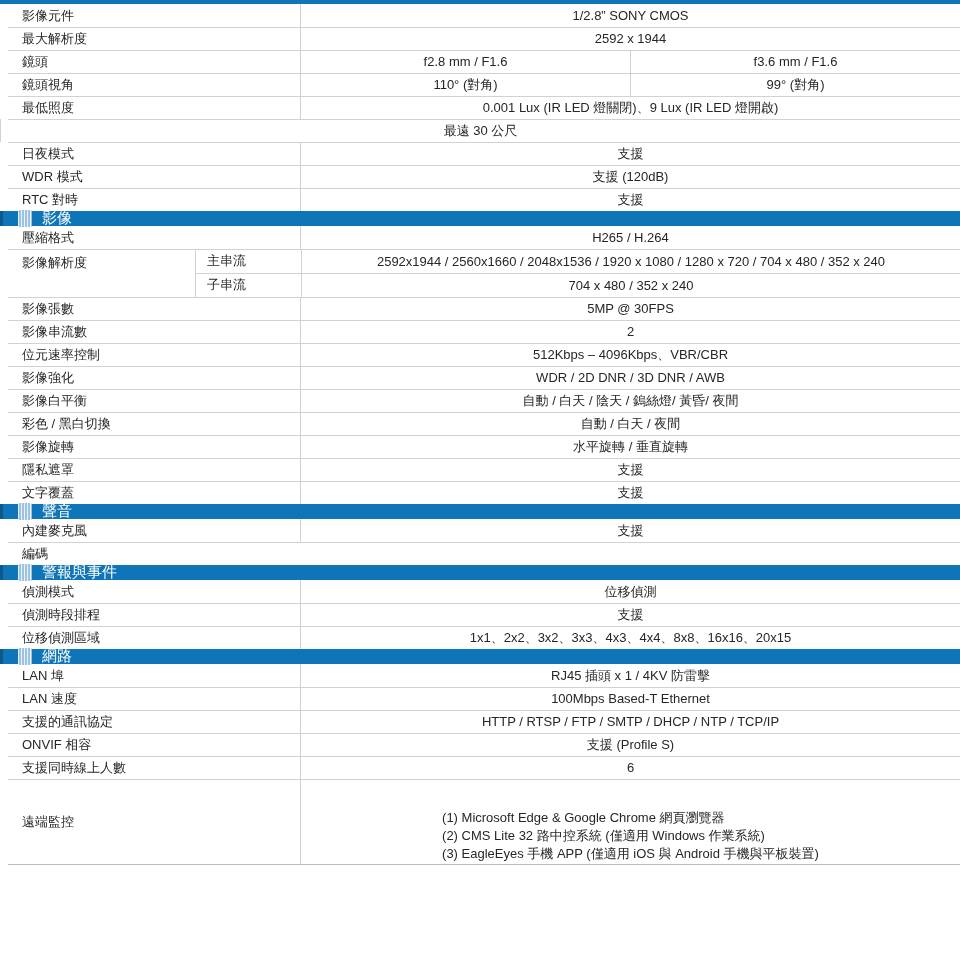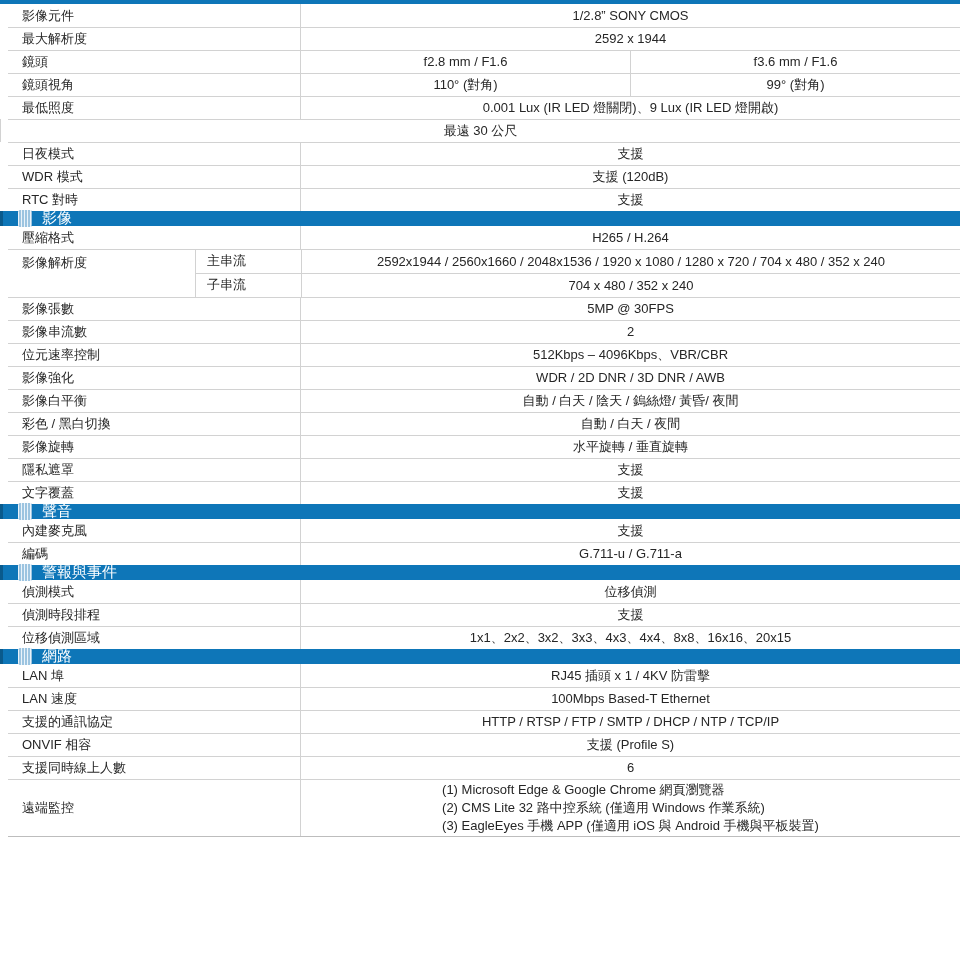--- a/index.html
+++ b/index.html
@@ -61,21 +61,21 @@
   .subrow{display:flex;min-height:24px;position:relative;flex:1;}
   .subrow.bt2::before{
     content:"";position:absolute;left:0;right:0;top:0;height:1px;background:var(--line);
   }
   .sublabel{
     width:105px;flex:0 0 105px;padding-left:11px;display:flex;align-items:center;
   }
   
   .row.multi{min-height:56px;}
   .value.multiline{padding:2px 6px;}
-  .lines{text-align:left;}
+  .lines{text-align:left;margin-top:28px;}
   .line{line-height:18px;white-space:nowrap;}
 </style>
 </head>
 <body>
 
 <div class="top-accent"></div>
 <div class="spec-table">
     <div class="row single">
       <div class="label">影像元件</div>
       <div class="value">1/2.8”  SONY CMOS</div>
@@ -177,21 +177,20 @@
     <div class="section-header">
       <span class="bullet"></span>
       <div>聲音</div>
     </div>
     <div class="row single">
       <div class="label">內建麥克風</div>
       <div class="value">支援</div>
     </div>
     <div class="row single bt">
       <div class="label">編碼</div>
-      <div class="value">G.711-u / G.711-a</div>
     </div>
     <div class="section-header">
       <span class="bullet"></span>
       <div>警報與事件</div>
     </div>
     <div class="row single">
       <div class="label">偵測模式</div>
       <div class="value">位移偵測</div>
     </div>
     <div class="row single bt">

